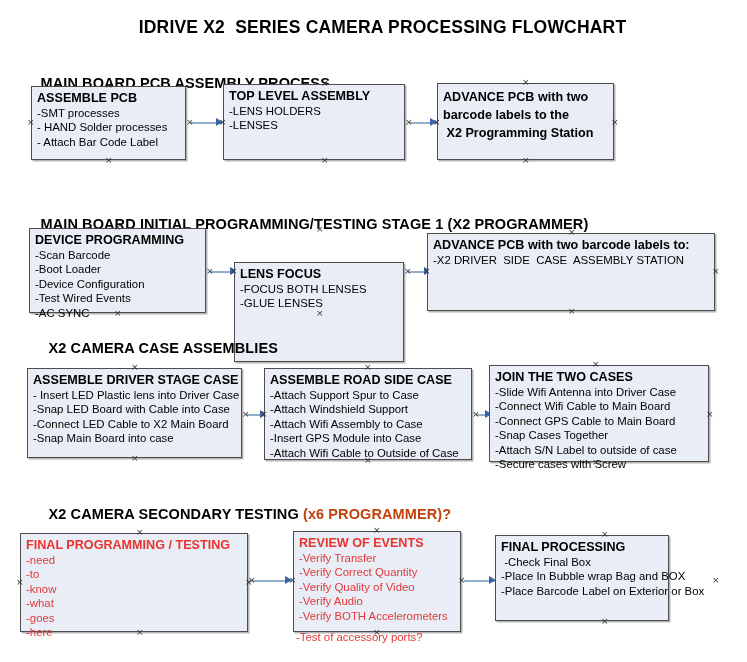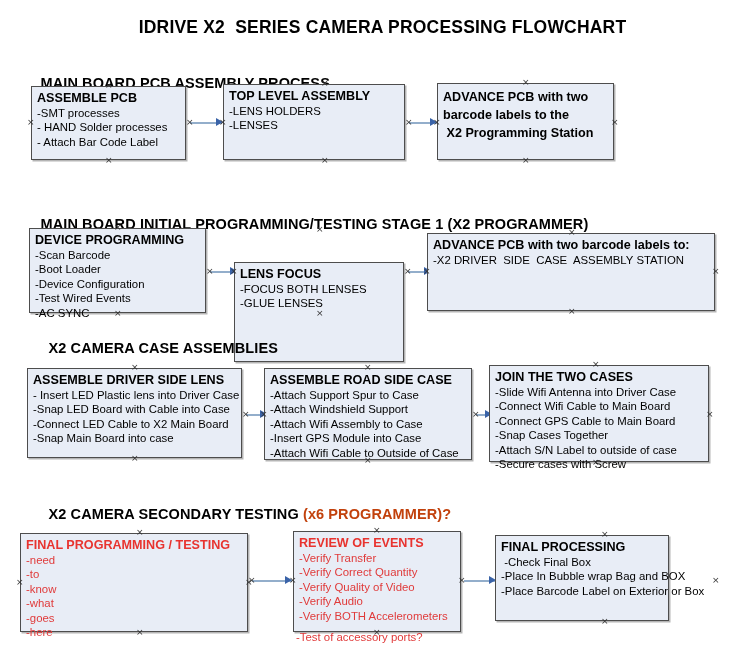--- a/index.html
+++ b/index.html
@@ -214,21 +214,21 @@
   <div class="handle" style="left:568px; top:308px;"></div>
   <div class="handle" style="left:423px; top:268px;"></div>
   <div class="handle" style="left:712px; top:268px;"></div>
 
   <div class="section-title" style="left:32px; top:324px;">
     <span>X2 CAMERA CASE ASSEMBLIES</span>
   </div>
 
   <div class="pbox" style="left:27px; top:368px; width:215px; height:90px;">
     <div class="inner">
-      <div class="bhead">ASSEMBLE DRIVER SIDE LENS</div>
+      <div class="bhead">ASSEMBLE DRIVER STAGE CASE</div>
       <div class="bline">- Insert LED Plastic lens into Driver Case</div>
       <div class="bline">-Snap LED Board with Cable into Case</div>
       <div class="bline">-Connect LED Cable to X2 Main Board</div>
       <div class="bline">-Snap Main Board into case</div>
     </div>
   </div>
   <div class="handle" style="left:131px; top:364px;"></div>
   <div class="handle" style="left:131px; top:455px;"></div>
 
   <div class="conn" style="left:246px; top:414px; width:22px;"></div>

